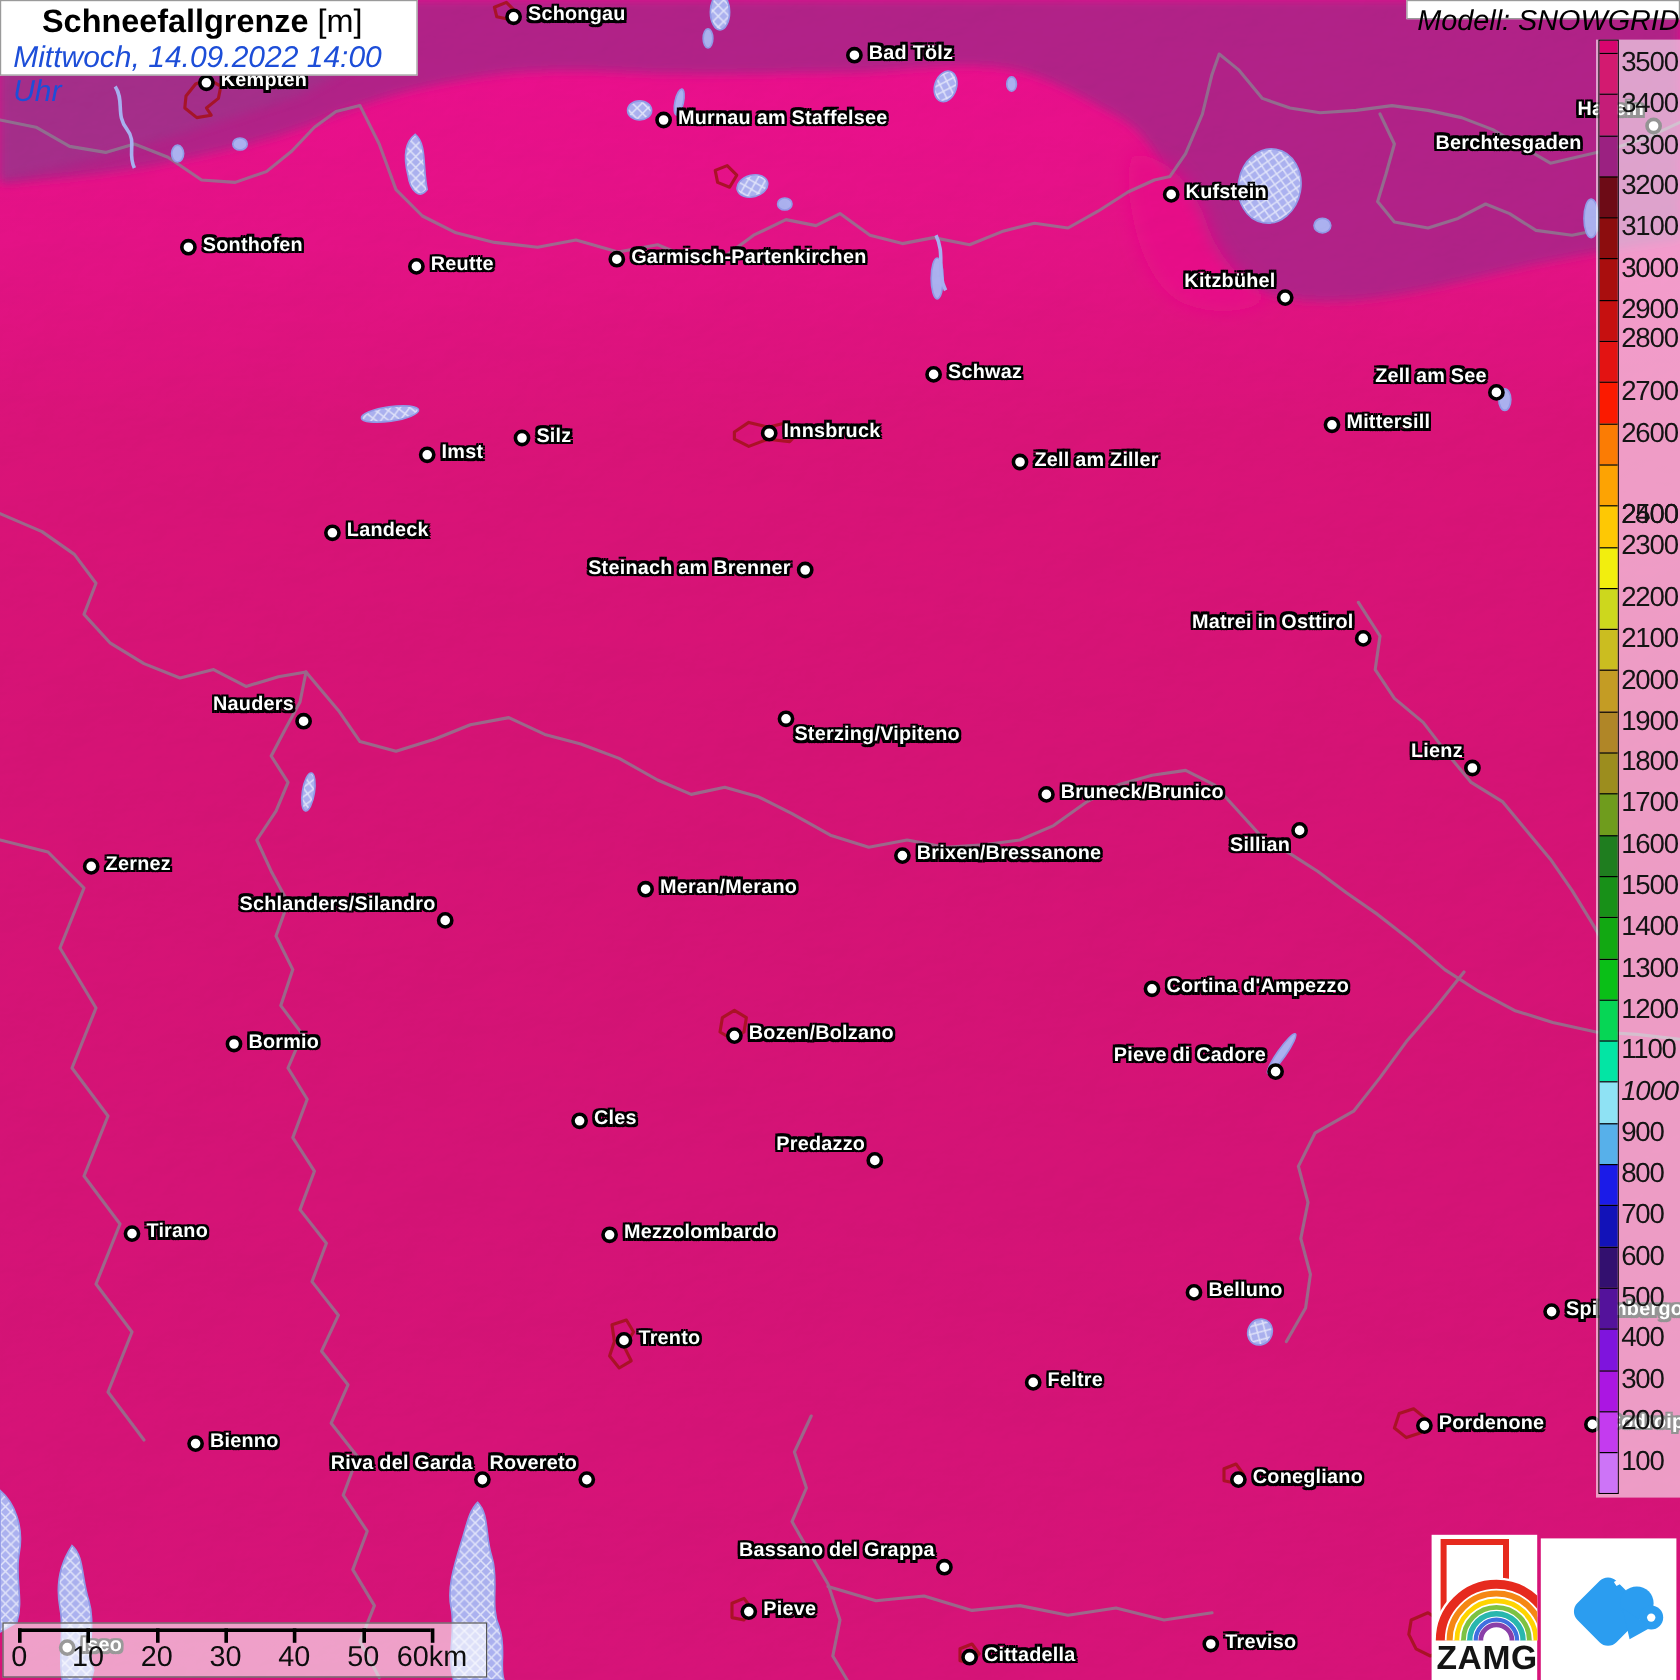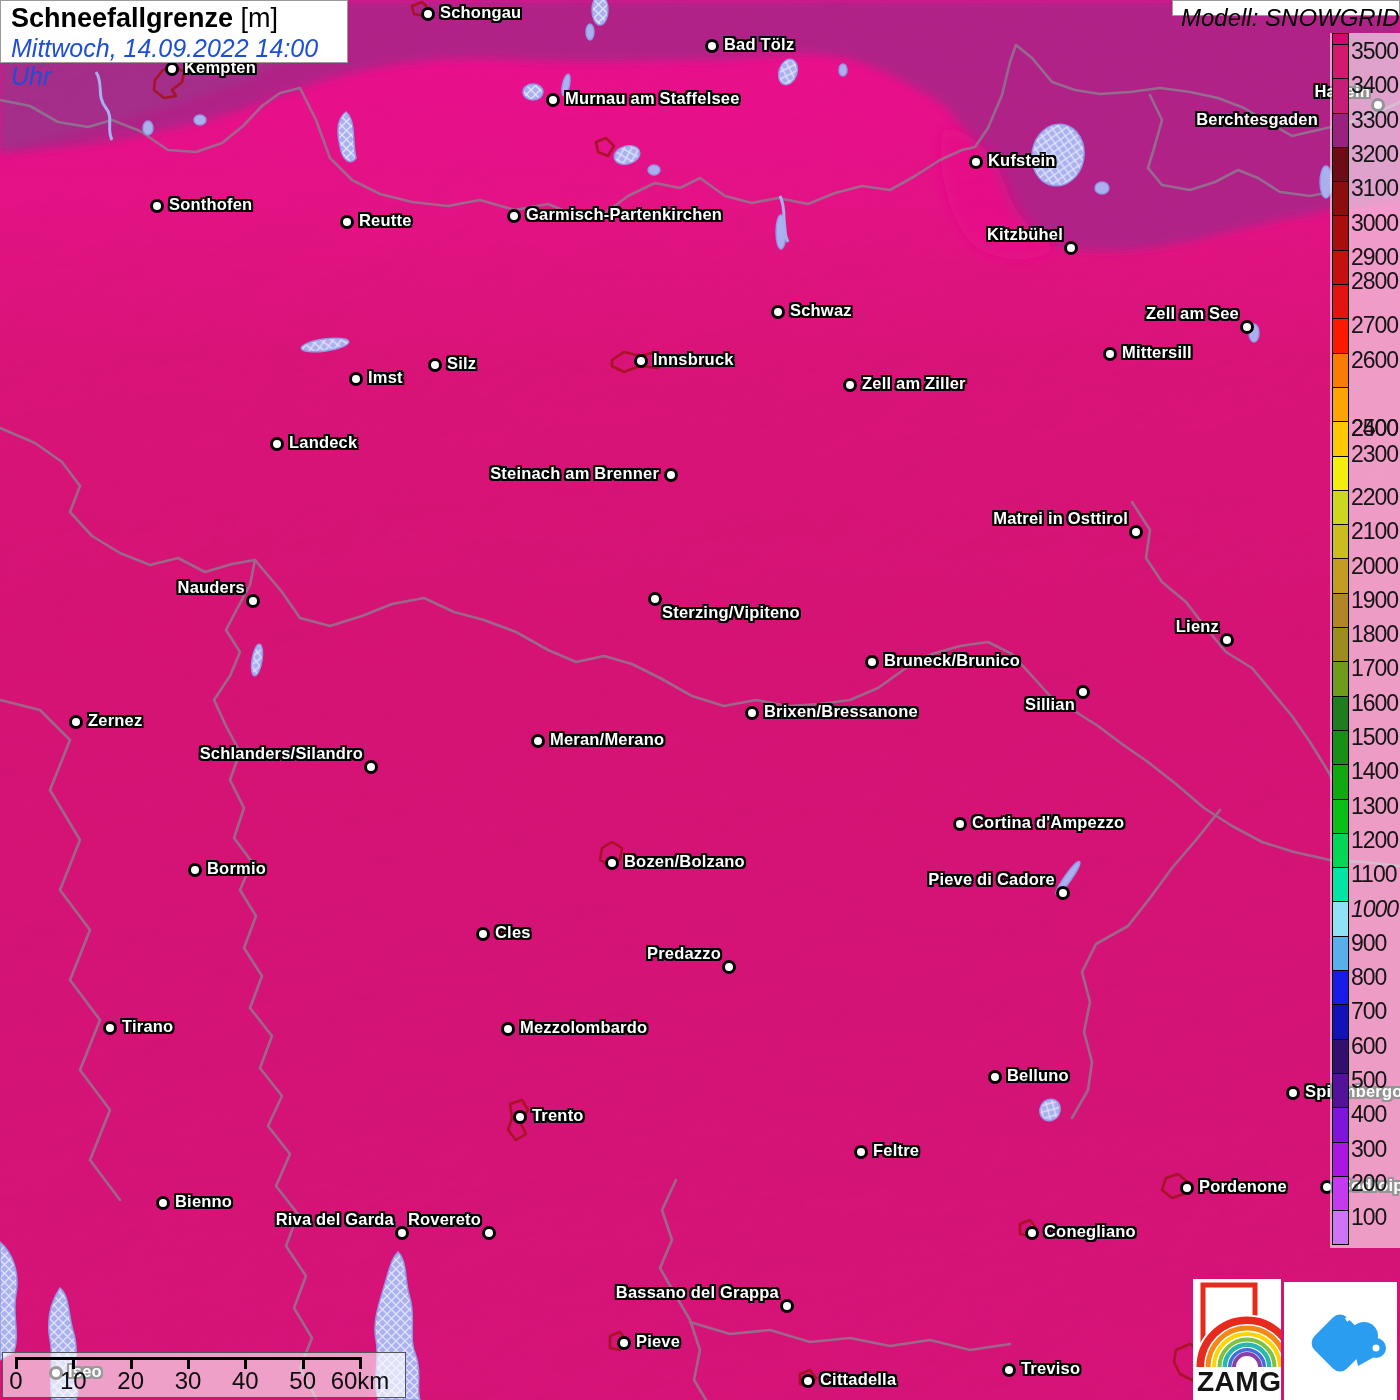--- a/index.html
+++ b/index.html
@@ -21,21 +21,21 @@
                    -2px 0 0 #000,2px 0 0 #000,0 -2px 0 #000,0 2px 0 #000;}
   .a-r  .lbl{left:12px;top:-11px;}
   .a-l  .lbl{right:12px;top:-11px;}
   .a-lu .lbl{right:8px;bottom:4px;}
   .a-ld .lbl{right:8px;top:3px;}
   .a-rd .lbl{left:7px;top:4px;}
   
   .whitebox{position:absolute;background:#fff;border:1px solid #9a9a9a;z-index:4;box-sizing:border-box;}
   #titlebox{left:0;top:0;width:348px;height:63px;padding:2px 10px;}
   #titlebox .t1{font-size:27px;line-height:31px;color:#000;}
-  #titlebox .t1 b{font-weight:bold;}
+  #titlebox .t1 b{font-weight:bold;margin-left:24px;}
   #titlebox .t2{font-size:25px;line-height:28px;font-style:italic;color:#1d4ed8;}
   #modelbox{left:1172px;top:0;width:228px;height:16px;padding:3px 8px;}
   #modelbox .t{font-size:24px;font-style:italic;color:#000;white-space:nowrap;}
   
   #legendstrip{position:absolute;left:1330px;top:33px;width:70px;height:1215px;
     background:rgba(255,255,255,.58);z-index:3;}
   #legendbar{position:absolute;left:2px;top:0;width:15px;border:1px solid #000;box-sizing:content-box;}
   .seg{width:15px;border-top:1px solid #000;box-sizing:border-box;}
   .seg:first-child{border-top:none;}
   .legl{position:absolute;left:21px;font-size:23px;letter-spacing:-1px;color:#141414;line-height:24px;}

